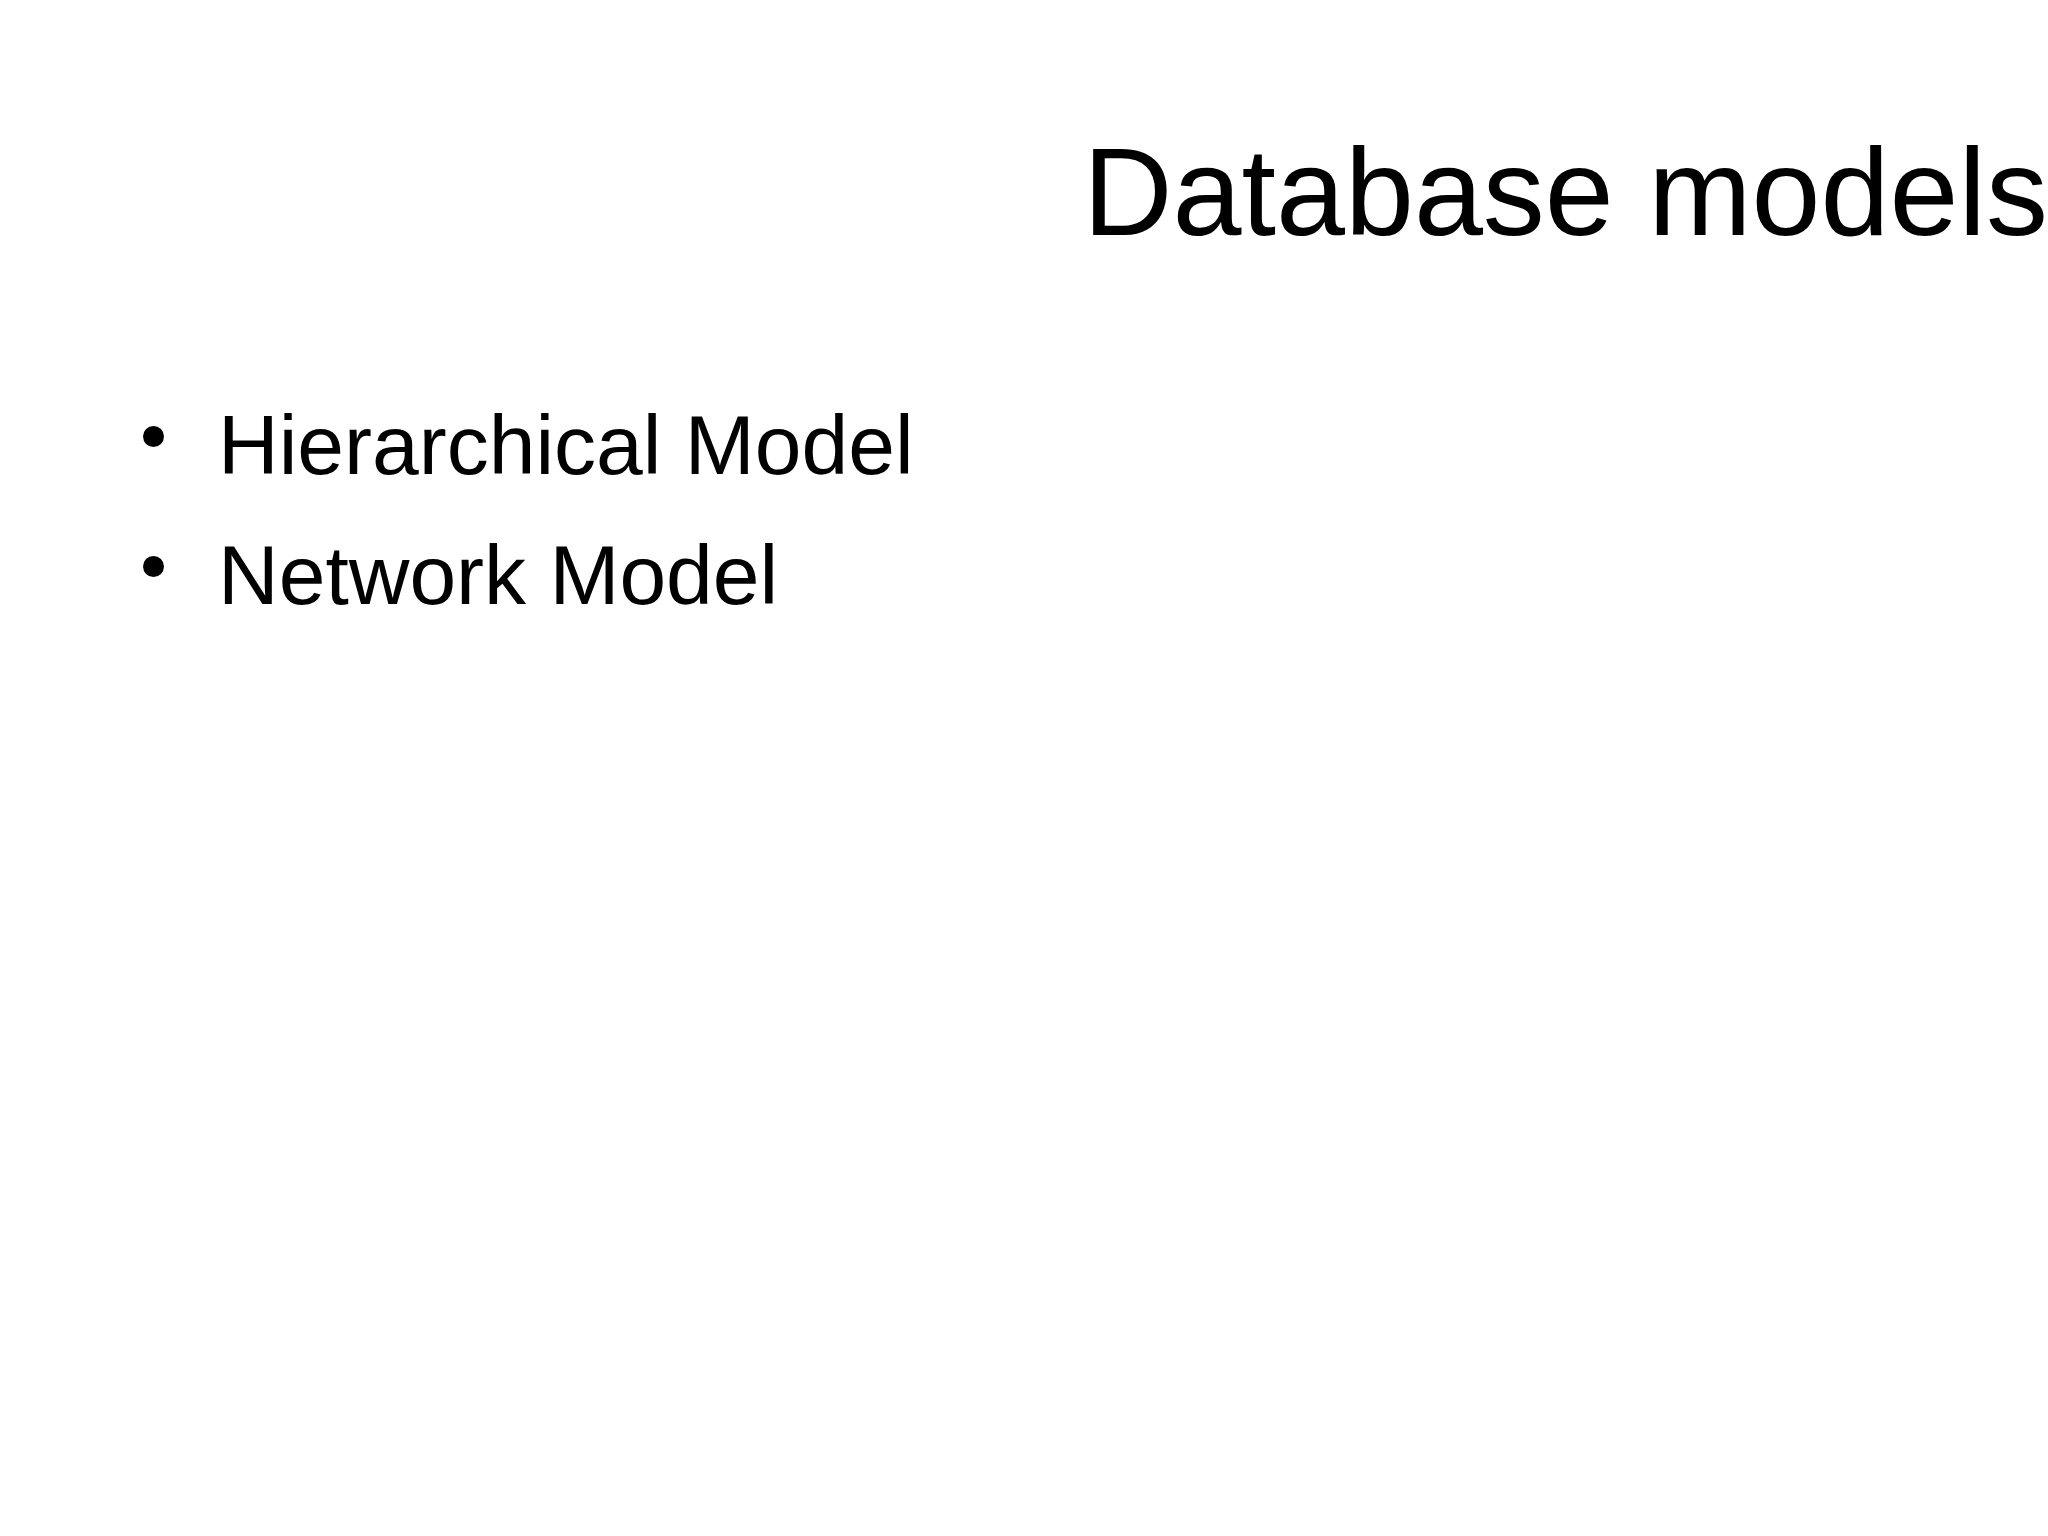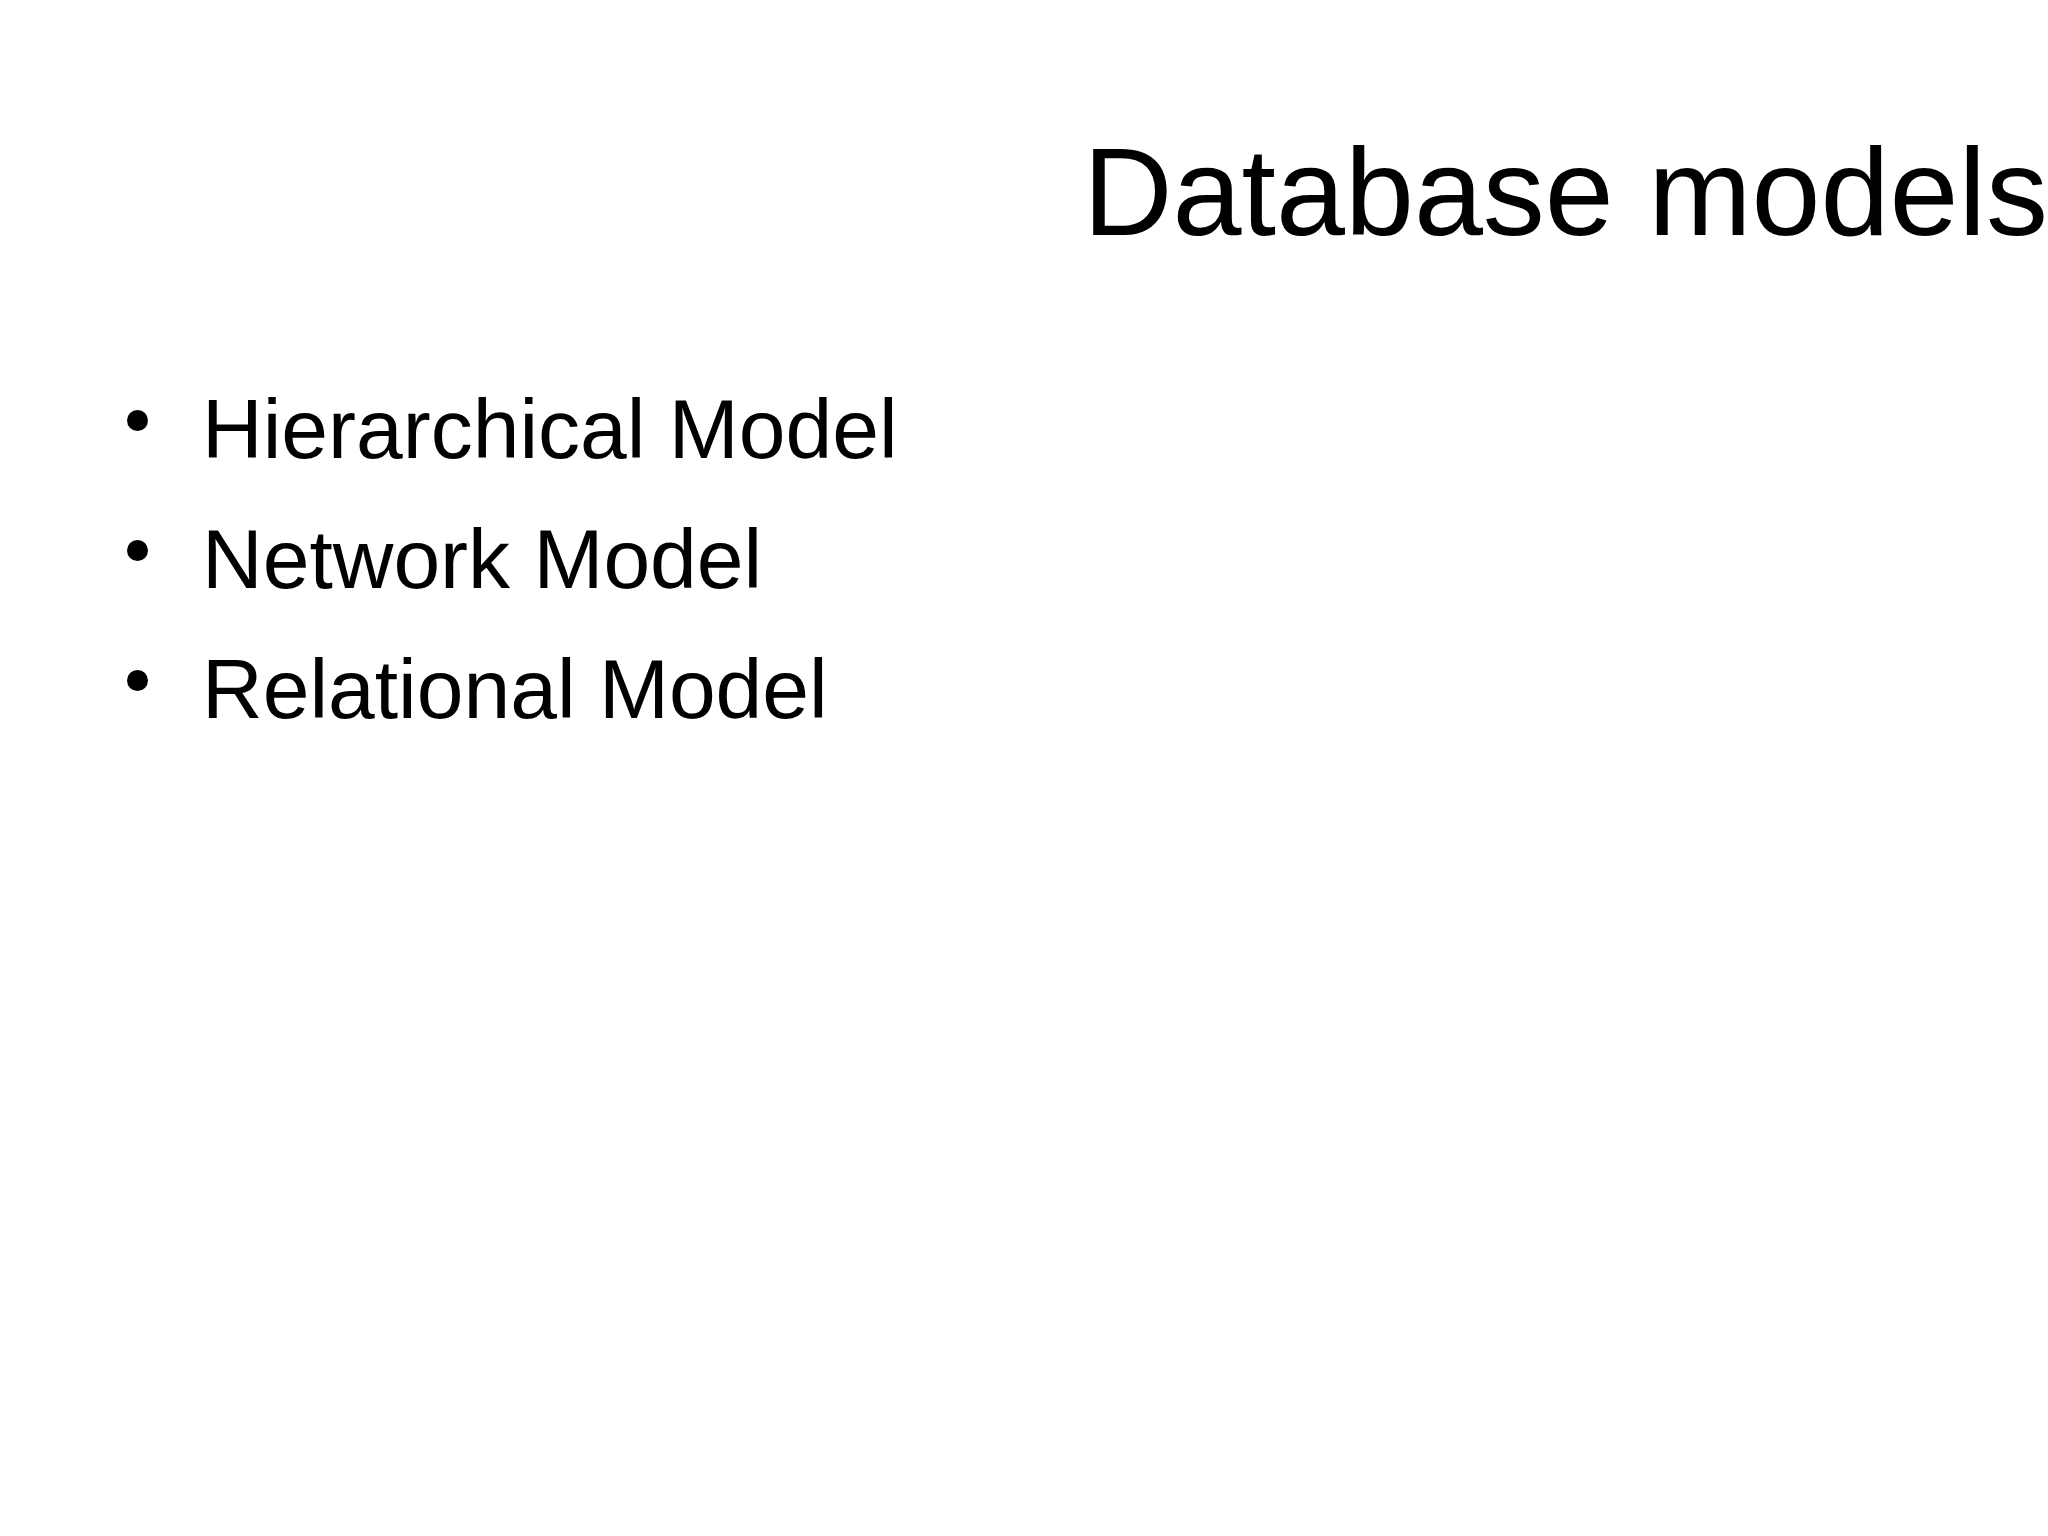--- a/index.html
+++ b/index.html
@@ -26,21 +26,21 @@
     font-size: 124px;
     font-weight: 400;
     line-height: 1.2;
     letter-spacing: 0;
     color: #000000;
   }
   .bullet-list {
     position: absolute;
     top: 364px;
     left: 127px;
-    margin: 0;
+    margin: 16px;
     padding: 0;
     list-style: none;
   }
   .bullet-item {
     display: flex;
     align-items: center;
     height: 130px;
     margin: 0;
     padding: 0;
   }
@@ -71,19 +71,15 @@
 
   <ul class="bullet-list">
     <li class="bullet-item">
       <span class="bullet-dot"></span>
       <span class="bullet-label">Hierarchical Model</span>
     </li>
     <li class="bullet-item">
       <span class="bullet-dot"></span>
       <span class="bullet-label">Network Model</span>
     </li>
-    <li class="bullet-item">
-      <span class="bullet-dot"></span>
-      <span class="bullet-label">Relational Model</span>
-    </li>
   </ul>
 
 </div>
 
 </body></html>

